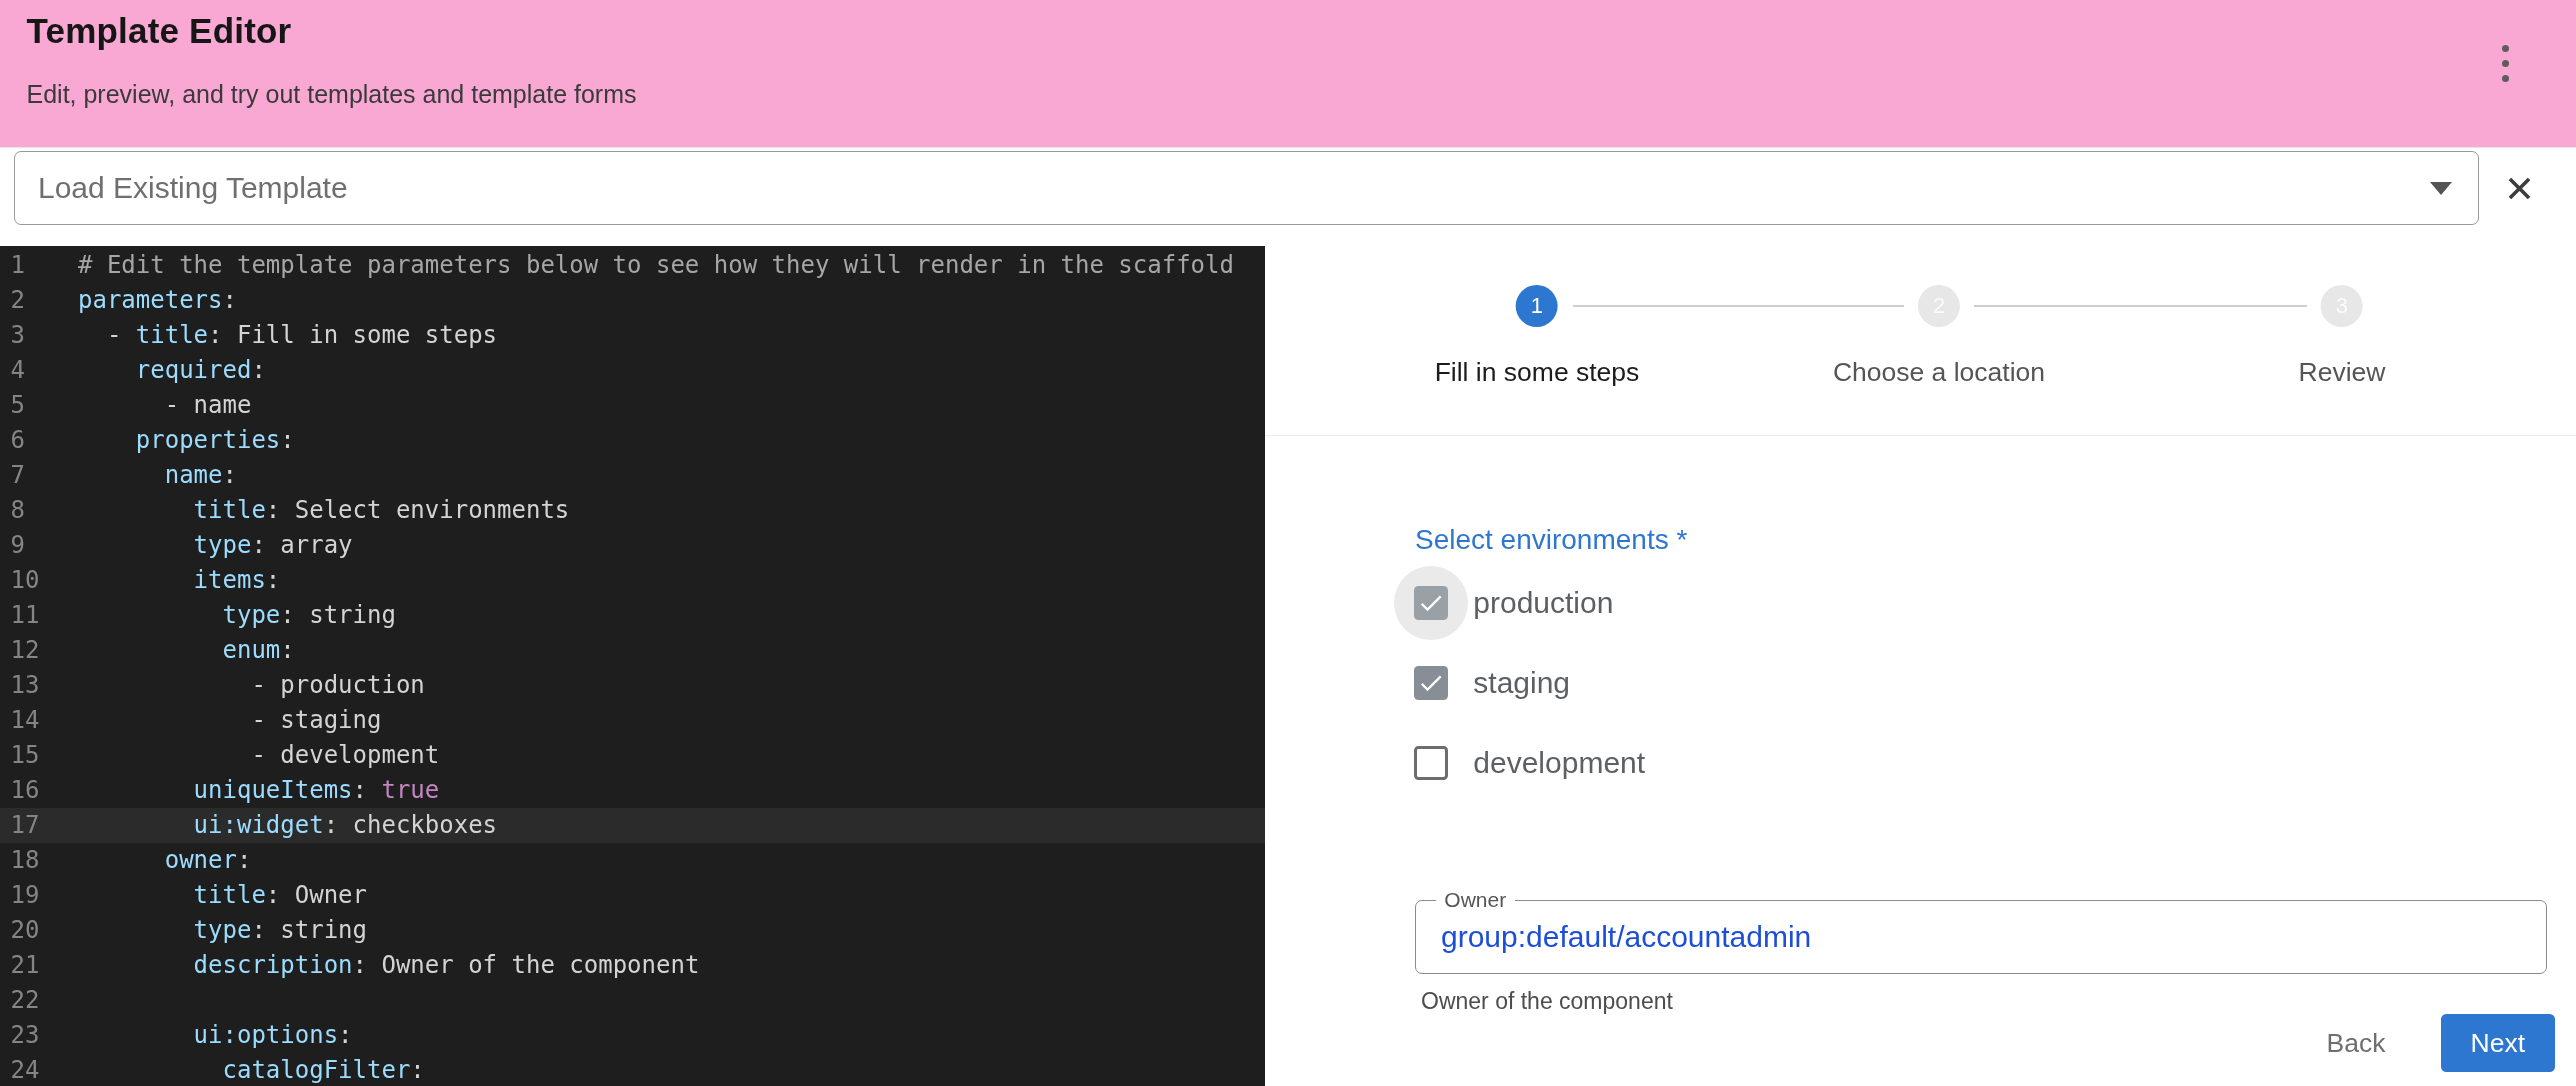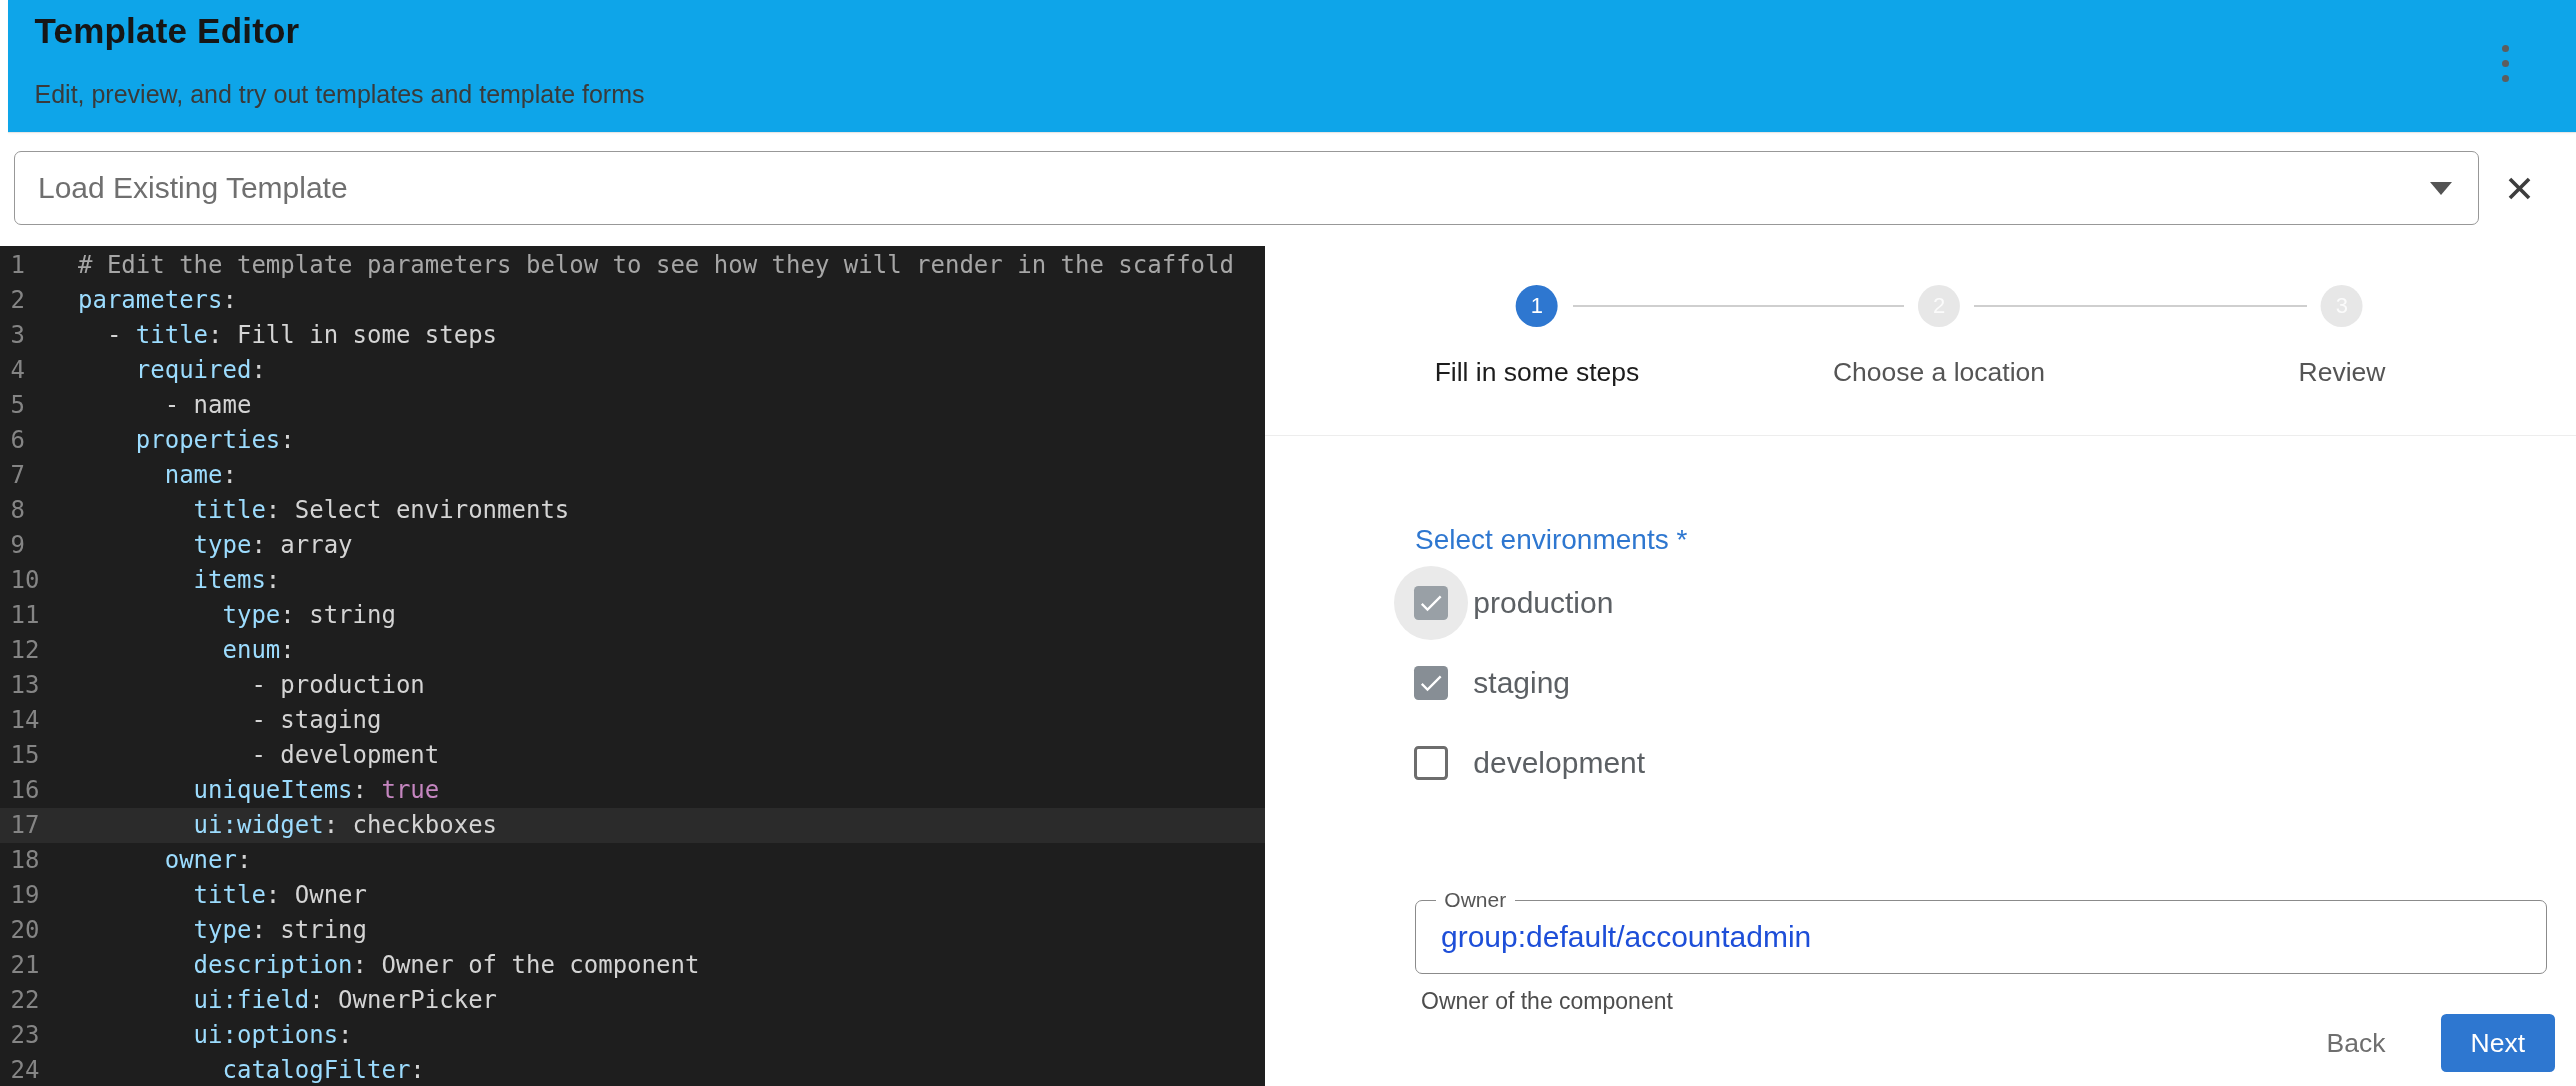--- a/index.html
+++ b/index.html
@@ -6,22 +6,22 @@
   html, body { width: 2576px; height: 1086px; }
   body {
     font-family: "Liberation Sans", sans-serif;
     background: #ffffff;
     overflow: hidden;
     position: relative;
   }
 
   
   .header {
-    position: absolute; top: 0; left: 8px; right: 0; height: 133px;
-    background: #0ea5e9; border-bottom: 0.9px solid #e6e6e6;
+    position: absolute; top: 0; left: 0; right: 0; height: 148px;
+    background: #f9a8d4; border-bottom: 0.9px solid #e6e6e6;
     box-shadow: 0 0.9px 1.8px rgba(0,0,0,0.03);
     z-index: 2;
   }
   .page-title {
     position: absolute; left: 26.5px; top: 10.6px;
     font-size: 35px; font-weight: 700; color: #161616; letter-spacing: 0.2px;
   }
   .page-subtitle {
     position: absolute; left: 26.5px; top: 80px;
     font-size: 25px; color: #3a3a3a;
@@ -192,21 +192,21 @@
       <div class="code-line"><span class="ln">12</span><span class="code"><span class="tk-pl">          </span><span class="tk-key">enum</span><span class="tk-pl">:</span></span></div>
       <div class="code-line"><span class="ln">13</span><span class="code"><span class="tk-pl">            - </span><span class="tk-val">production</span></span></div>
       <div class="code-line"><span class="ln">14</span><span class="code"><span class="tk-pl">            - </span><span class="tk-val">staging</span></span></div>
       <div class="code-line"><span class="ln">15</span><span class="code"><span class="tk-pl">            - </span><span class="tk-val">development</span></span></div>
       <div class="code-line"><span class="ln">16</span><span class="code"><span class="tk-pl">        </span><span class="tk-key">uniqueItems</span><span class="tk-pl">: </span><span class="tk-bool">true</span></span></div>
       <div class="code-line current"><span class="ln">17</span><span class="code"><span class="tk-pl">        </span><span class="tk-key">ui:widget</span><span class="tk-pl">: </span><span class="tk-val">checkboxes</span></span></div>
       <div class="code-line"><span class="ln">18</span><span class="code"><span class="tk-pl">      </span><span class="tk-key">owner</span><span class="tk-pl">:</span></span></div>
       <div class="code-line"><span class="ln">19</span><span class="code"><span class="tk-pl">        </span><span class="tk-key">title</span><span class="tk-pl">: </span><span class="tk-val">Owner</span></span></div>
       <div class="code-line"><span class="ln">20</span><span class="code"><span class="tk-pl">        </span><span class="tk-key">type</span><span class="tk-pl">: </span><span class="tk-val">string</span></span></div>
       <div class="code-line"><span class="ln">21</span><span class="code"><span class="tk-pl">        </span><span class="tk-key">description</span><span class="tk-pl">: </span><span class="tk-val">Owner of the component</span></span></div>
-      <div class="code-line"><span class="ln">22</span><span class="code"><span class="tk-pl">        </span><span class="tk-key">ui:field</span><span class="tk-pl">: </span><span class="tk-val">OwnerPicker</span></span></div>
+      <div class="code-line"><span class="ln">22</span></div>
       <div class="code-line"><span class="ln">23</span><span class="code"><span class="tk-pl">        </span><span class="tk-key">ui:options</span><span class="tk-pl">:</span></span></div>
       <div class="code-line"><span class="ln">24</span><span class="code"><span class="tk-pl">          </span><span class="tk-key">catalogFilter</span><span class="tk-pl">:</span></span></div>
     </div>
 </div>
 
 <div class="panel">
 
   <div class="stepper">
     <div class="step step-1 active">
       <div class="step-circle">1</div>

